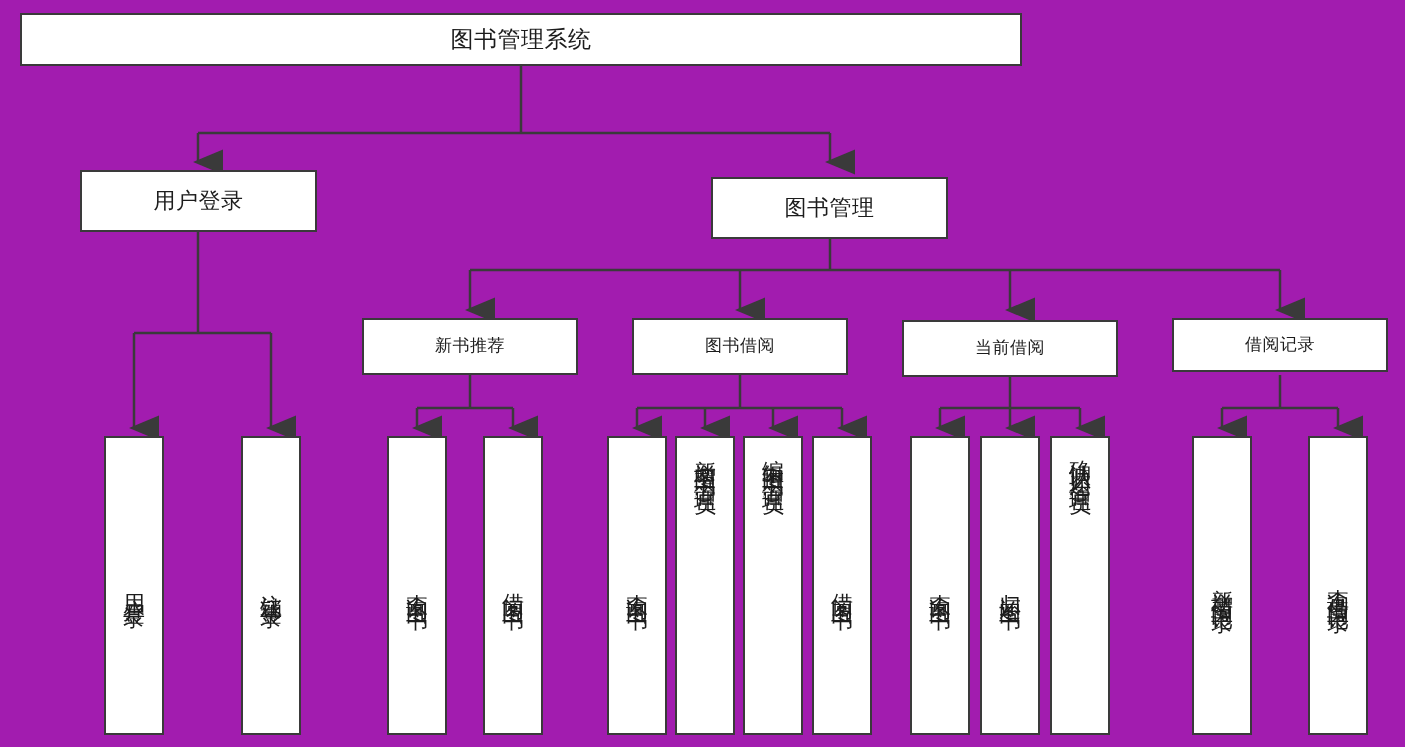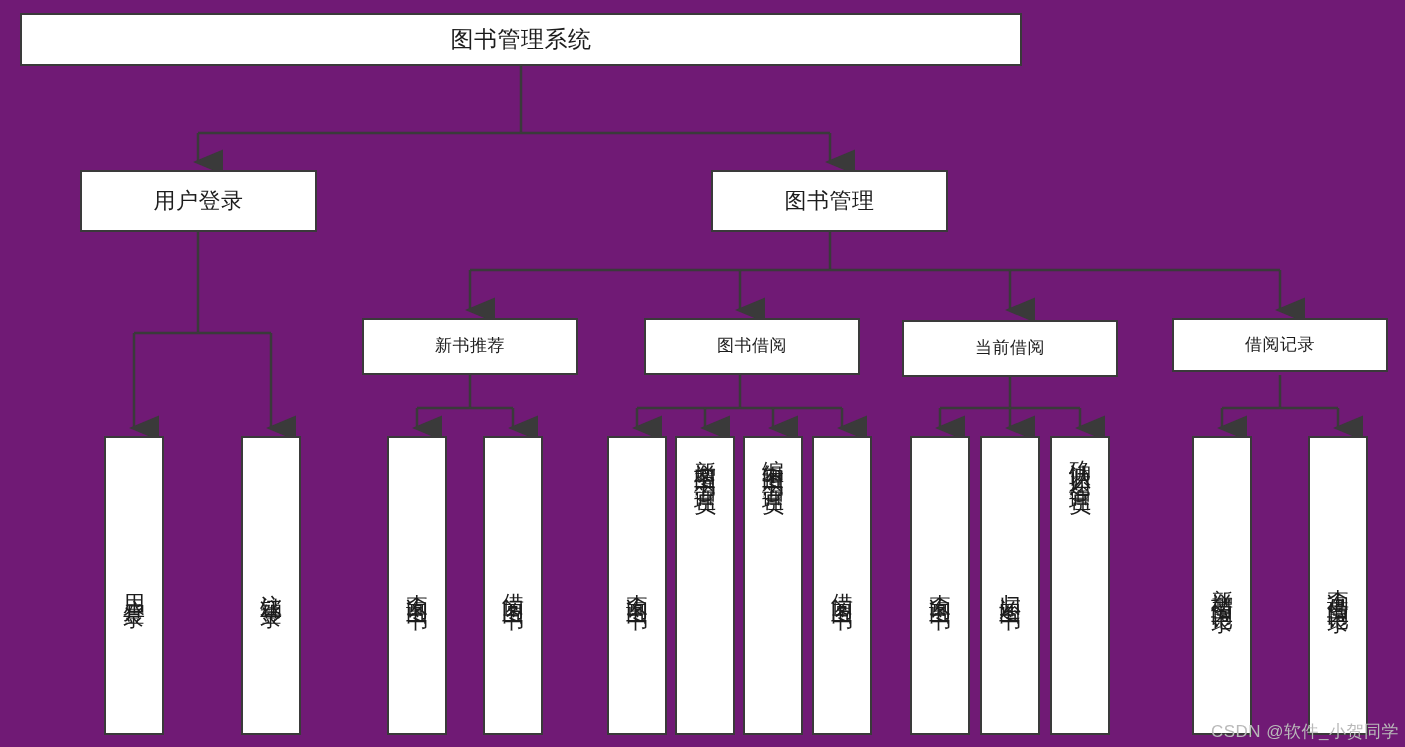--- a/index.html
+++ b/index.html
@@ -8,21 +8,21 @@
     padding: 0;
     background: #ffffff;
   }
   body {
     font-family: "Liberation Sans", "DejaVu Sans", sans-serif;
   }
   #canvas {
     position: relative;
     width: 1405px;
     height: 747px;
-    background: #701a75;
+    background: #a21caf;
     overflow: hidden;
   }
   
   #connectors {
     position: absolute;
     left: 0;
     top: 0;
     width: 1405px;
     height: 747px;
   }
@@ -138,28 +138,28 @@
     </g>
   </svg>
 
   <div class="node root" style="left:20px; top:13px; width:1002px; height:53px;">
     <span class="node-label">图书管理系统</span>
   </div>
 
   <div class="node level2" style="left:80px; top:170px; width:237px; height:62px;">
     <span class="node-label">用户登录</span>
   </div>
-  <div class="node level2" style="left:711px; top:170px; width:237px; height:62px;">
+  <div class="node level2" style="left:711px; top:177px; width:237px; height:62px;">
     <span class="node-label">图书管理</span>
   </div>
 
   <div class="node level3" style="left:362px; top:318px; width:216px; height:57px;">
     <span class="node-label">新书推荐</span>
   </div>
-  <div class="node level3" style="left:632px; top:318px; width:216px; height:57px;margin-left:12px;">
+  <div class="node level3" style="left:632px; top:318px; width:216px; height:57px;">
     <span class="node-label">图书借阅</span>
   </div>
   <div class="node level3" style="left:902px; top:320px; width:216px; height:57px;">
     <span class="node-label">当前借阅</span>
   </div>
   <div class="node level3" style="left:1172px; top:318px; width:216px; height:54px;">
     <span class="node-label">借阅记录</span>
   </div>
 
   <div class="node leaf" style="left:104px; top:436px; width:60px; height:299px;">
@@ -199,15 +199,14 @@
     <span class="node-label">确认归还（管理员）</span>
   </div>
 
   <div class="node leaf" style="left:1192px; top:436px; width:60px; height:299px;">
     <span class="node-label">新增借阅记录</span>
   </div>
   <div class="node leaf" style="left:1308px; top:436px; width:60px; height:299px;">
     <span class="node-label">查询借阅记录</span>
   </div>
 
-  <div id="watermark">CSDN @软件_小贺同学</div>
 
 </div>
 
 </body></html>

